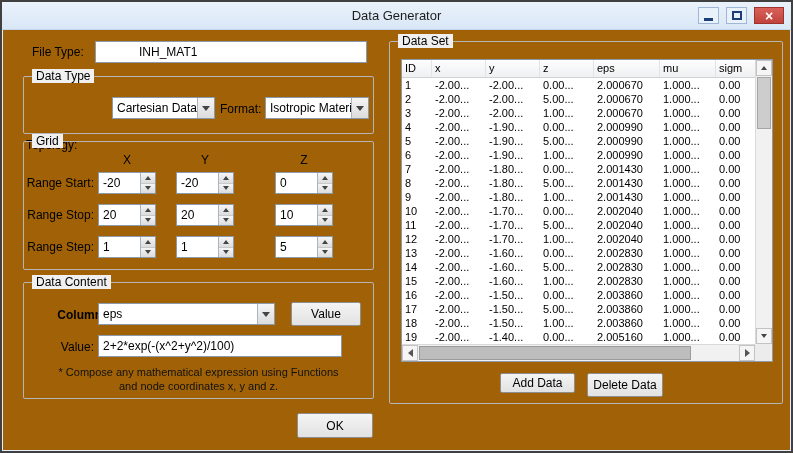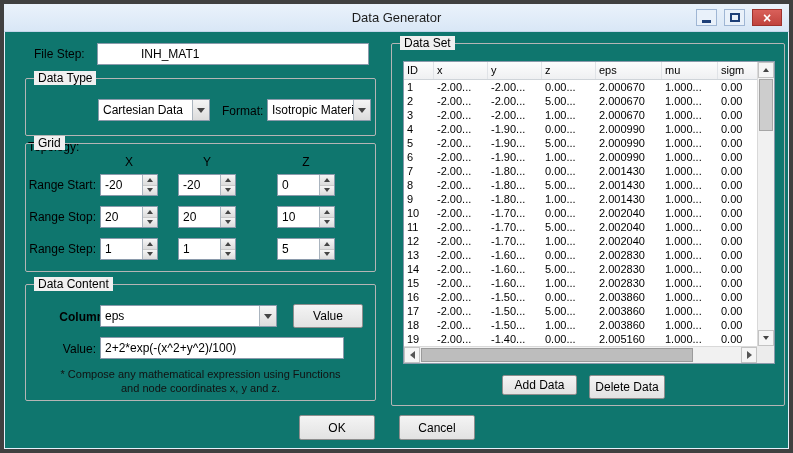--- a/index.html
+++ b/index.html
@@ -1,20 +1,20 @@
 <!DOCTYPE html>
 <html><head>
 <meta charset="utf-8">
 <style>
   * { margin:0; padding:0; box-sizing:border-box; }
   html,body { background:#ffffff; }
   body { font-family:"Liberation Sans", sans-serif; font-size:12px; color:#000; }
 
-  .window { position:relative; width:793px; height:453px; background:#0f766e;
-            border:4px solid #404040; box-shadow:inset 0 0 0 1px #e7f0fa; overflow:hidden; }
+  .window { position:relative; width:793px; height:453px; background:#a16207;
+            border:2px solid #404040; box-shadow:inset 0 0 0 1px #e7f0fa; overflow:hidden; }
 
   
   .titlebar { position:relative; height:28px; background:linear-gradient(#eaf2fb,#d9e7f6);
               border-bottom:1px solid #c3d5ea; display:flex; align-items:center; justify-content:center; }
   .title { font-size:13px; color:#1c1c1c; }
   .winbtns { position:absolute; right:7px; top:5px; display:flex; gap:7px; align-items:center; }
   .wbtn { width:21px; height:17px; display:flex; align-items:center; justify-content:center;
           background:#e9f1fa; border:1px solid #9fb6d4; }
   .min-bar { width:9px; height:3px; background:#1d3f77; margin-top:7px; }
   .max-box { width:10px; height:9px; border:2px solid #1d3f77; }
@@ -82,27 +82,27 @@
           <span class="max-box"></span>
         </div>
       <div class="closebtn">
           <span>×</span>
         </div>
     </div>
   </div>
 
   <div class="content">
 
-    <div class="lbl" style="left:30px; top:15px;">File Step:</div>
+    <div class="lbl" style="left:30px; top:15px;">File Type:</div>
     <div class="tb" style="left:93px; top:11px; width:272px; height:22px;padding-left:43px;">INH_MAT1</div>
 
     <div class="group" style="left:21px; top:46px; width:351px; height:58px;">
       <div class="legend">Data Type</div>
       <div class="lbl" style="left:2px; top:25px;margin-top:36px;">Topology:</div>
-      <div class="combo" style="left:72px; top:20px; width:112px;">
+      <div class="combo" style="left:88px; top:20px; width:103px;">
         <div class="ctxt">Cartesian Data</div>
         <div class="carrow">
             <span class="tri-down big"></span>
           </div>
       </div>
       <div class="lbl" style="left:196px; top:25px;">Format:</div>
       <div class="combo" style="left:241px; top:20px; width:104px;">
         <div class="ctxt">Isotropic Materia</div>
         <div class="carrow">
             <span class="tri-down big"></span>
@@ -232,21 +232,20 @@
           </div>
       </div>
       <div class="btn" style="left:267px; top:19px; width:70px; height:24px;">Value</div>
       <div class="lbl r-lbl" style="left:0; top:57px; width:70px;">Value:</div>
       <div class="tb" style="left:74px; top:52px; width:244px; height:22px;">2+2*exp(-(x^2+y^2)/100)</div>
       <div class="note" style="top:83px;">* Compose any mathematical expression using Functions</div>
       <div class="note" style="top:97px;">and node coordinates x, y and z.</div>
     </div>
 
     <div class="btn" style="left:295px; top:383px; width:76px; height:25px;">OK</div>
-    <div class="btn" style="left:395px; top:383px; width:76px; height:25px;">Cancel</div>
 
     <div class="group" style="left:387px; top:11px; width:394px; height:363px;">
       <div class="legend">Data Set</div>
 
       <div class="table">
         <div class="thead">
           <div class="th c0">ID</div>
           <div class="th c1">x</div>
           <div class="th c2">y</div>
           <div class="th c3">z</div>

